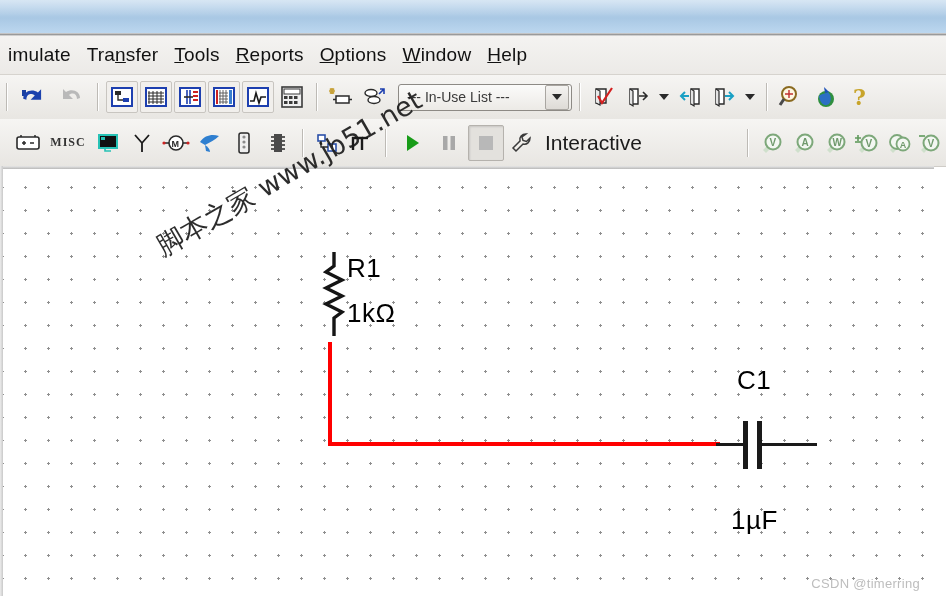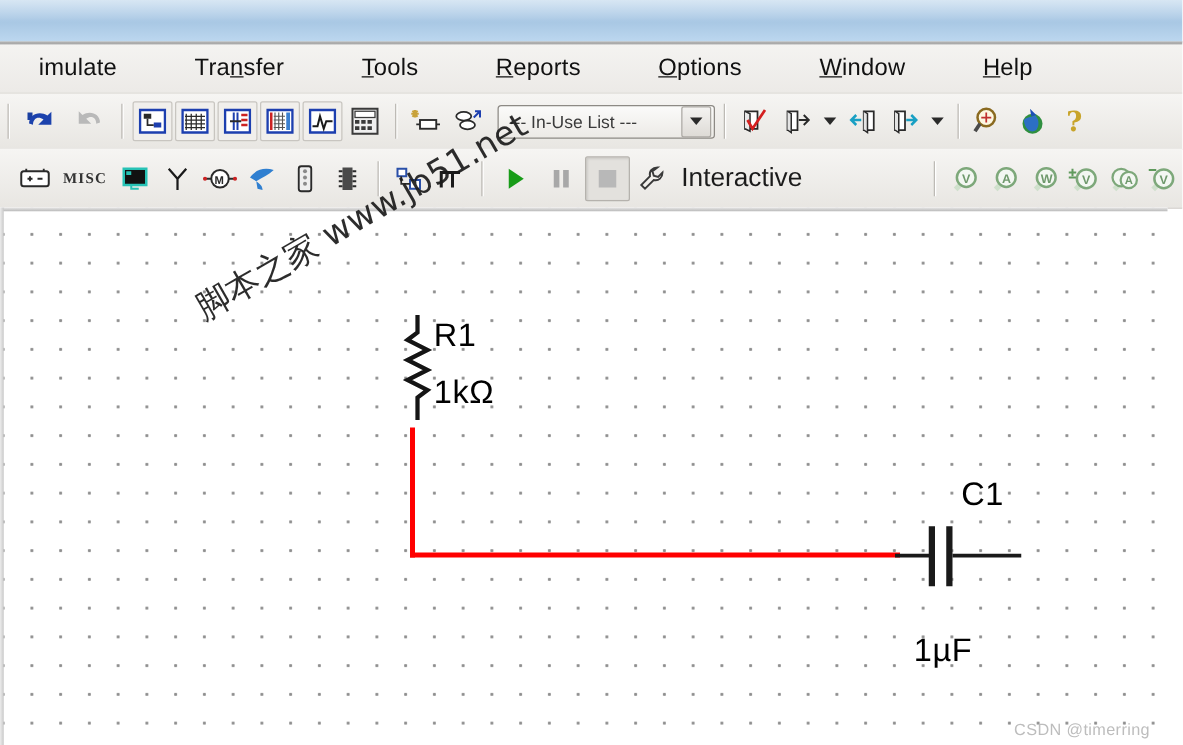--- a/index.html
+++ b/index.html
@@ -26,21 +26,21 @@
   }
 
   
   .menubar{
     position:absolute;left:0;top:36px;width:946px;height:38px;
     background:linear-gradient(to bottom,#f4f3f1,#eceae7);
     border-bottom:1px solid #d6d3ce;
     display:flex;align-items:center;
   }
   .menu-item{
-    font-size:19px;color:#111;padding:0 31px;white-space:nowrap;cursor:default;
+    font-size:19px;color:#111;padding:0 8px;white-space:nowrap;cursor:default;
     letter-spacing:.2px;
   }
   .menu-item .u{text-decoration:underline;}
 
   
   .toolbar{
     position:absolute;left:0;width:946px;
     background:linear-gradient(to bottom,#f6f5f3,#e8e6e2);
     display:flex;align-items:center;
     border-bottom:1px solid #cfccc7;
@@ -476,21 +476,21 @@
     <div class="comp-label" style="left:347px;top:87px;">R1</div>
     <div class="comp-label" style="left:347px;top:132px;">1kΩ</div>
 
     <div class="wire-red" style="left:328px;top:176px;width:4px;height:104px;"></div>
     <div class="wire-red" style="left:328px;top:276px;width:392px;height:4px;"></div>
 
     <div class="lead" style="left:716px;top:277px;width:28px;height:3px;"></div>
     <div class="cap-plate" style="left:743px;top:255px;height:48px;"></div>
     <div class="cap-plate" style="left:757px;top:255px;height:48px;"></div>
     <div class="lead" style="left:762px;top:277px;width:55px;height:3px;"></div>
-    <div class="comp-label" style="left:737px;top:214px;margin-left:32px;">C1</div>
+    <div class="comp-label" style="left:737px;top:199px;">C1</div>
     <div class="comp-label" style="left:731px;top:307px;margin-top:32px;">1µF</div>
 
     <div class="wm-csdn">CSDN @timerring</div>
   </div>
 
   <div class="wm-diag" style="left:168px;top:228px;">脚本之家 www.jb51.net</div>
 
 </div>
 
 </body></html>

